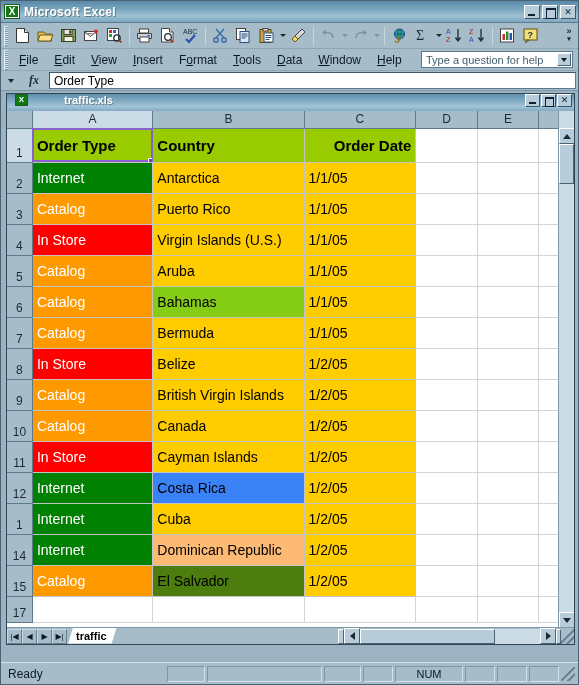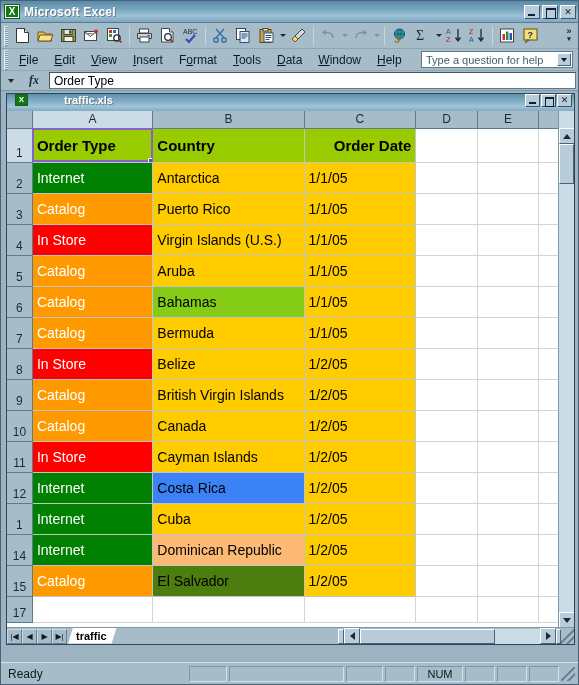--- a/index.html
+++ b/index.html
@@ -829,20 +829,20 @@
     </div>
   </div>
 
   <div class="statusbar">
     <div class="status-ready">Ready</div>
     <div class="status-spacer"></div>
     <div class="status-pane" style="width:38px"></div>
     <div class="status-pane" style="width:115px"></div>
     <div class="status-pane" style="width:37px"></div>
     <div class="status-pane" style="width:30px"></div>
-    <div class="status-pane" style="width:46px">NUM</div>
+    <div class="status-pane" style="width:68px">NUM</div>
     <div class="status-pane" style="width:30px"></div>
     <div class="status-pane" style="width:30px"></div>
     <div class="status-pane" style="width:30px"></div>
     <div class="resize-grip"></div>
   </div>
 
 </div>
 
 </body></html>

